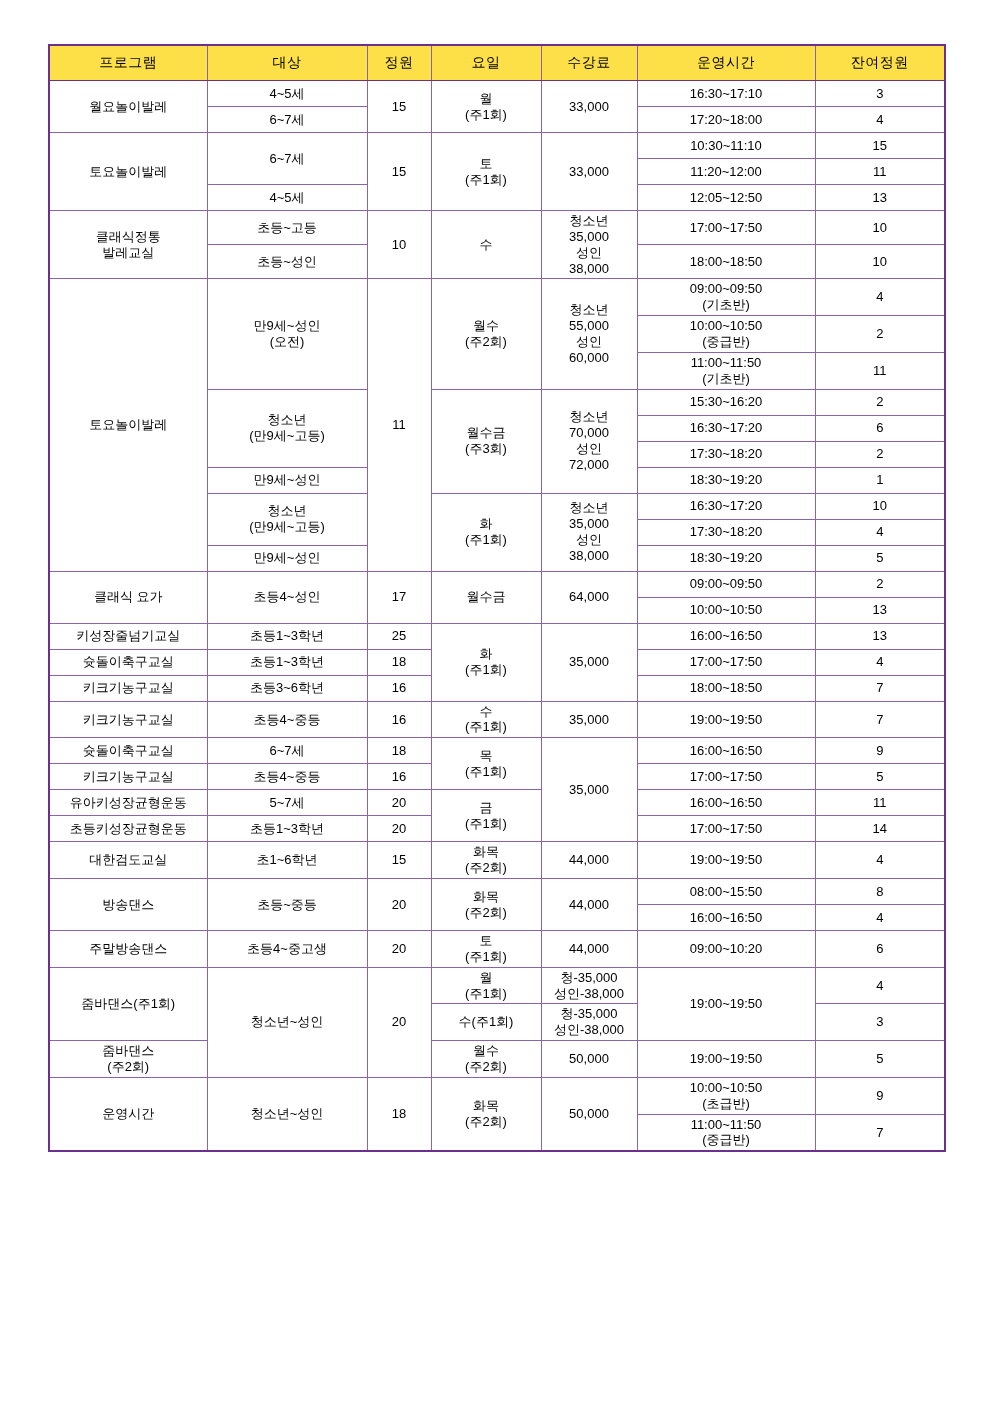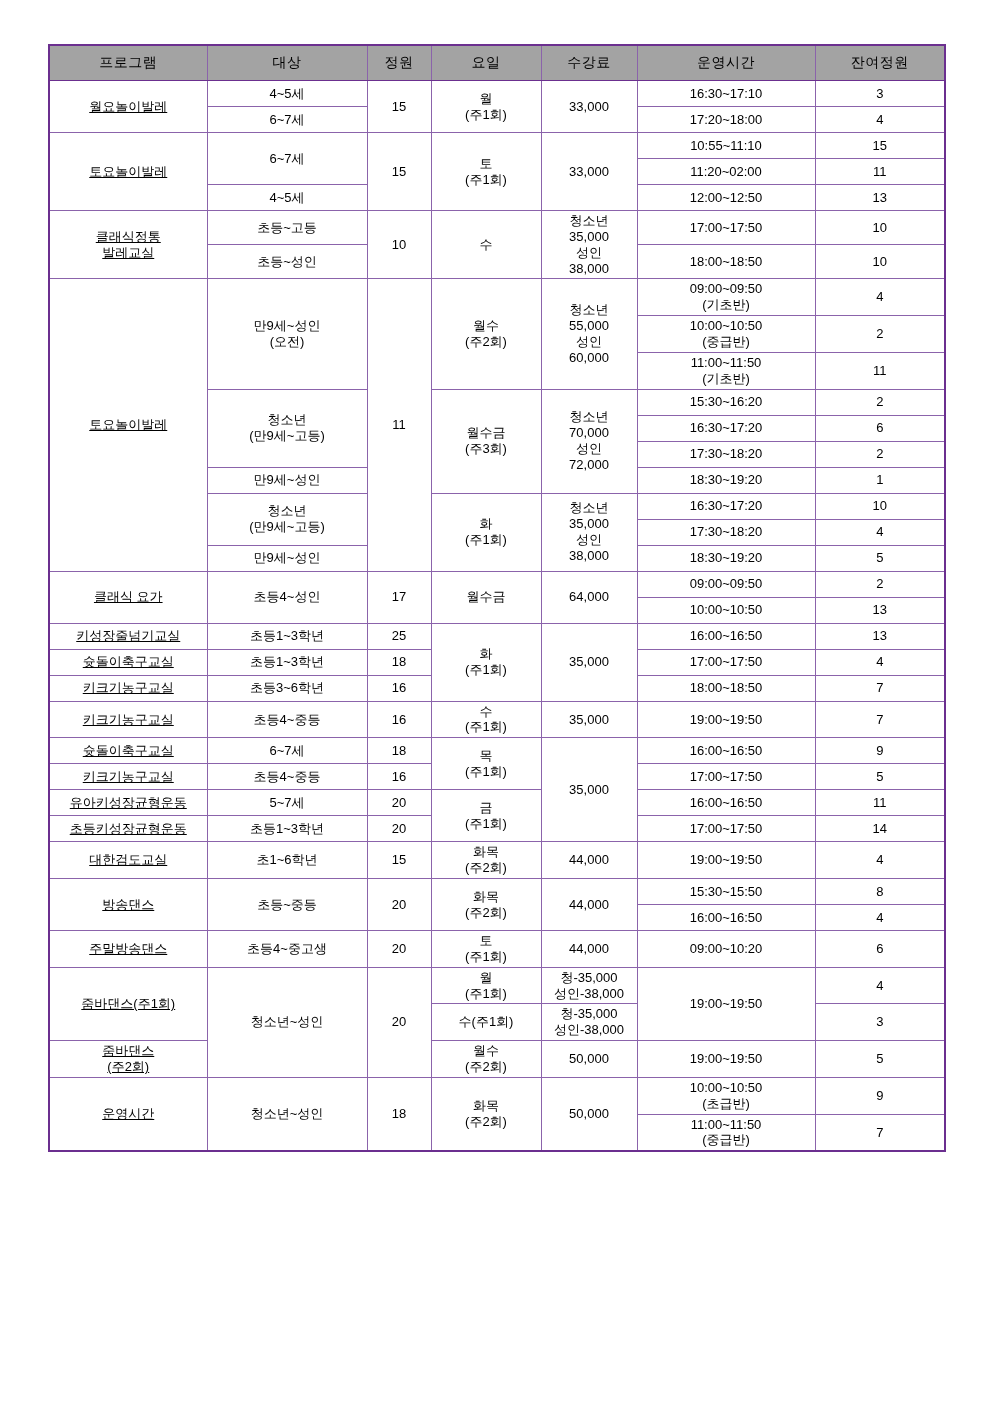--- a/index.html
+++ b/index.html
@@ -31,29 +31,28 @@
     border: 1px solid #8b63ab;
     text-align: center;
     vertical-align: middle;
     font-size: 13px;
     line-height: 1.22;
     padding: 2px 2px;
     word-break: keep-all;
     font-weight: normal;
   }
   table.program-table thead th {
-    background: #a3a3a3;
+    background: #fde047;
     font-size: 14px;
     height: 30px;
     border-bottom: 1px solid #6b2f8f;
     letter-spacing: 0.5px;
   }
   td.prog {
     font-size: 14px;
-    text-decoration: underline;
   }
   td.tiny {
     font-size: 11px;
     margin-left: 26px;
   }
   col.c-prog  { width: 158px; }
   col.c-tgt   { width: 160px; }
   col.c-cap   { width: 64px; }
   col.c-day   { width: 110px; }
   col.c-fee   { width: 96px; }
@@ -99,30 +98,30 @@
           <td>6~7세</td>
           <td>17:20~18:00</td>
           <td>4</td>
         </tr>
         <tr style="height: 26px;">
           <td rowspan="3" class="prog">토요놀이발레</td>
           <td rowspan="2">6~7세</td>
           <td rowspan="3">15</td>
           <td rowspan="3">토<br>(주1회)</td>
           <td rowspan="3">33,000</td>
-          <td>10:55~11:10</td>
+          <td>10:30~11:10</td>
           <td>15</td>
         </tr>
         <tr style="height: 26px;">
-          <td>11:20~02:00</td>
+          <td>11:20~12:00</td>
           <td>11</td>
         </tr>
         <tr style="height: 26px;">
           <td>4~5세</td>
-          <td>12:00~12:50</td>
+          <td>12:05~12:50</td>
           <td>13</td>
         </tr>
         <tr style="height: 26px;">
           <td rowspan="2" class="prog">클래식정통<br>발레교실</td>
           <td>초등~고등</td>
           <td rowspan="2">10</td>
           <td rowspan="2">수</td>
           <td rowspan="2">청소년<br>35,000<br>성인<br>38,000</td>
           <td>17:00~17:50</td>
           <td>10</td>
@@ -269,21 +268,21 @@
           <td>44,000</td>
           <td>19:00~19:50</td>
           <td>4</td>
         </tr>
         <tr style="height: 26px;">
           <td rowspan="2" class="prog">방송댄스</td>
           <td rowspan="2">초등~중등</td>
           <td rowspan="2">20</td>
           <td rowspan="2">화목<br>(주2회)</td>
           <td rowspan="2">44,000</td>
-          <td>15:30~15:50</td>
+          <td>08:00~15:50</td>
           <td>8</td>
         </tr>
         <tr style="height: 26px;">
           <td>16:00~16:50</td>
           <td>4</td>
         </tr>
         <tr style="height: 26px; padding-left: 38px;">
           <td class="prog">주말방송댄스</td>
           <td>초등4~중고생</td>
           <td>20</td>

